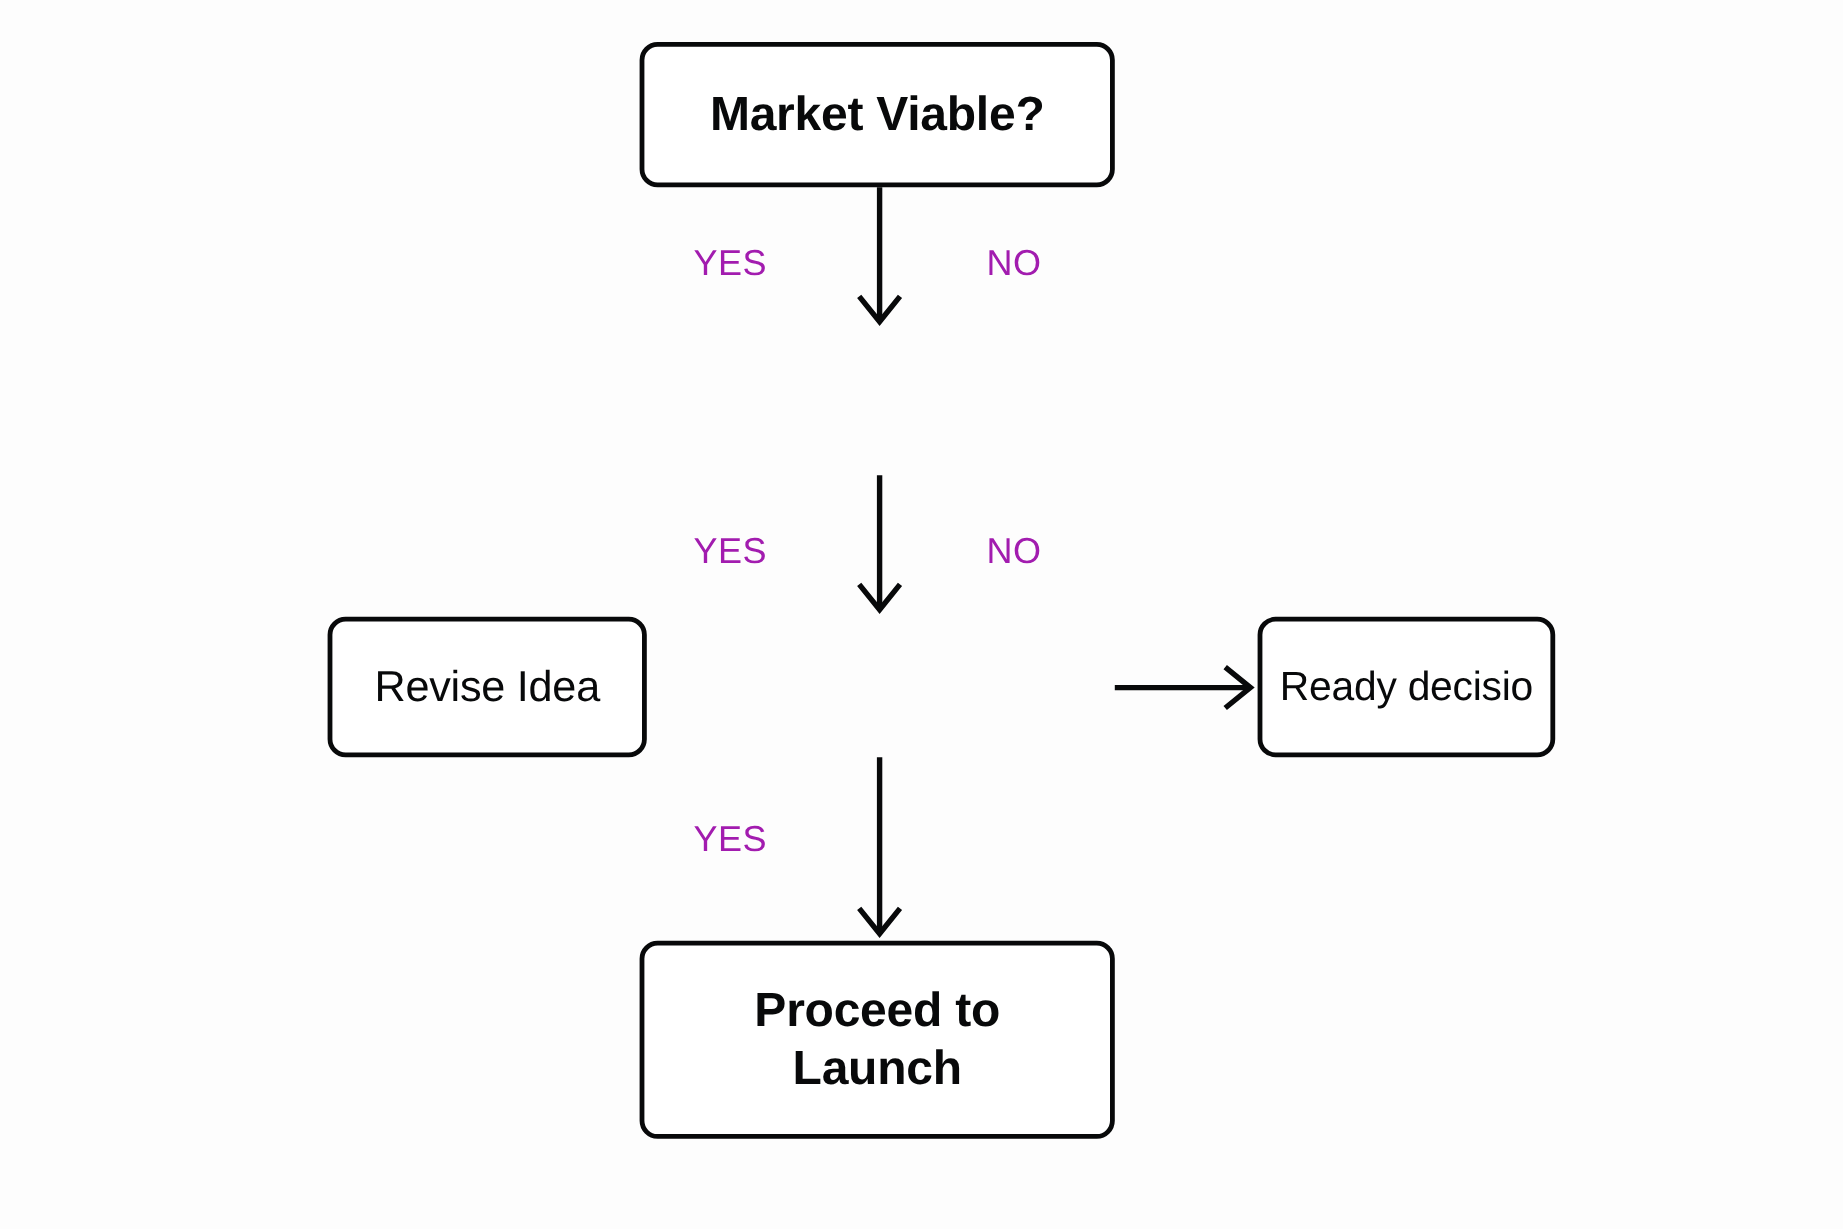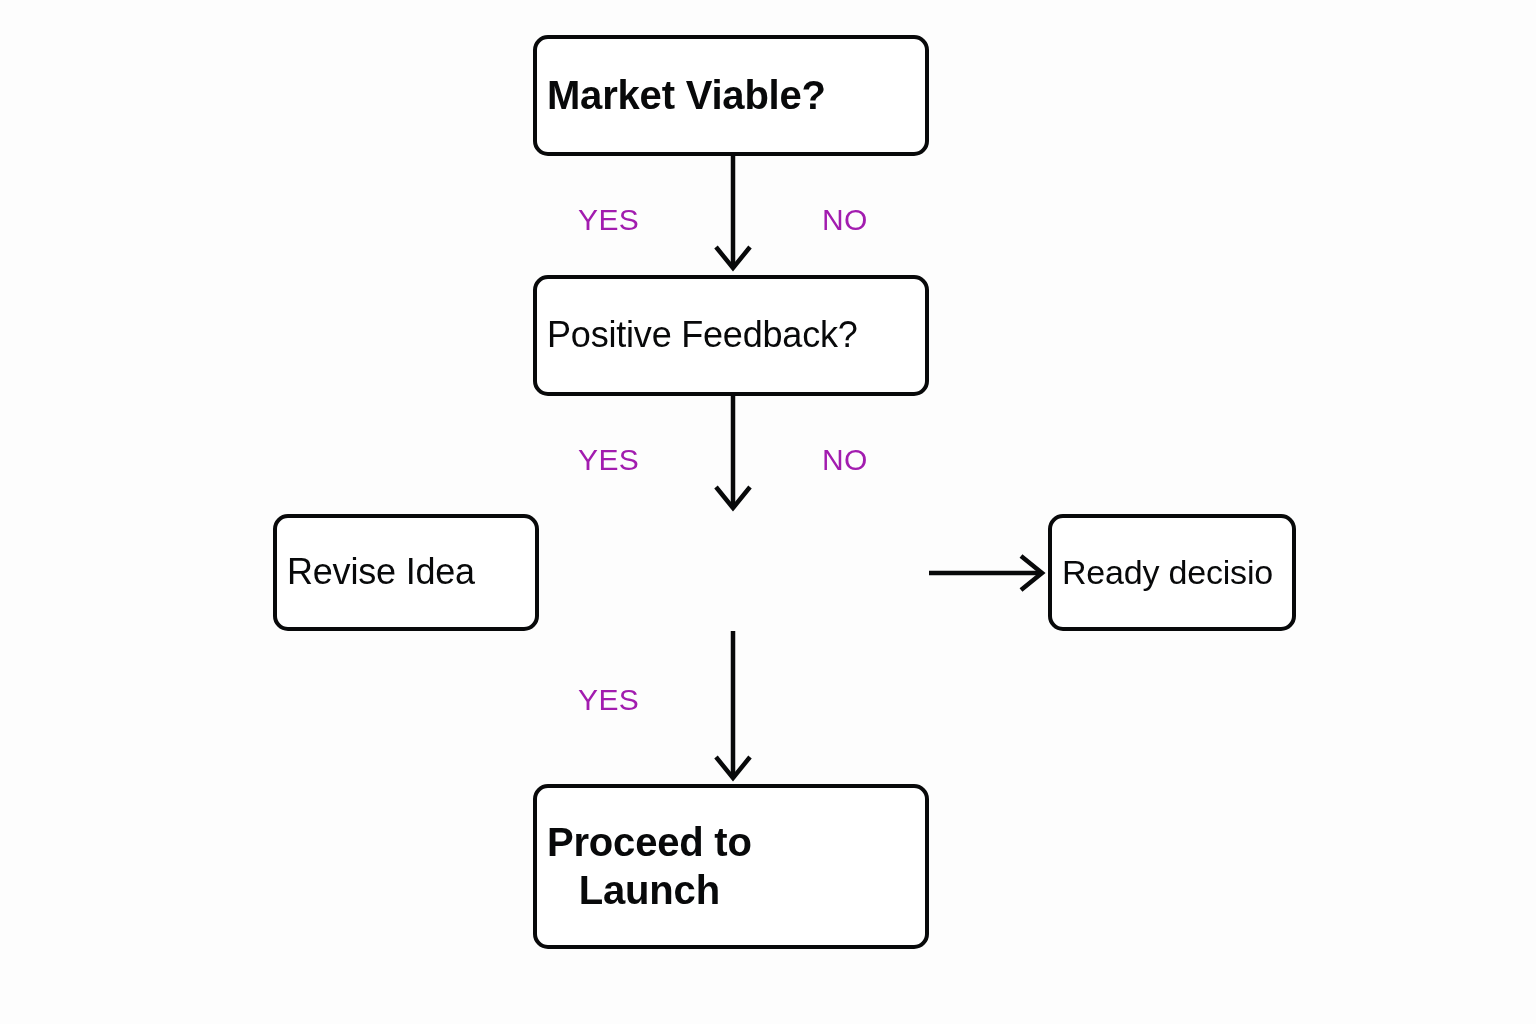--- a/index.html
+++ b/index.html
@@ -28,21 +28,21 @@
     pointer-events: none;
   }
   .node {
     position: absolute;
     box-sizing: border-box;
     background: #ffffff;
     border: 4px solid #08090a;
     border-radius: 15px;
     display: flex;
     align-items: center;
-    justify-content: flex-start;
+    justify-content: center;
     text-align: center;
     color: #08090a;
     line-height: 1.18;
     padding: 2px 10px;
   }
   .node-label {
     display: block;
     white-space: pre-line;
   }
   .n-market {
@@ -102,23 +102,20 @@
 
       <line x1="929" y1="573" x2="1042" y2="573"></line>
       <polyline points="1021,556 1042,573 1021,590"></polyline>
     </g>
   </svg>
 
   <div class="node n-market">
     <span class="node-label">Market Viable?</span>
   </div>
 
-  <div class="node n-feedback">
-    <span class="node-label">Positive Feedback?</span>
-  </div>
 
   <div class="node n-revise">
     <span class="node-label">Revise Idea</span>
   </div>
 
 
   <div class="node n-hold">
     <span class="node-label">Ready decisio</span>
   </div>
 

